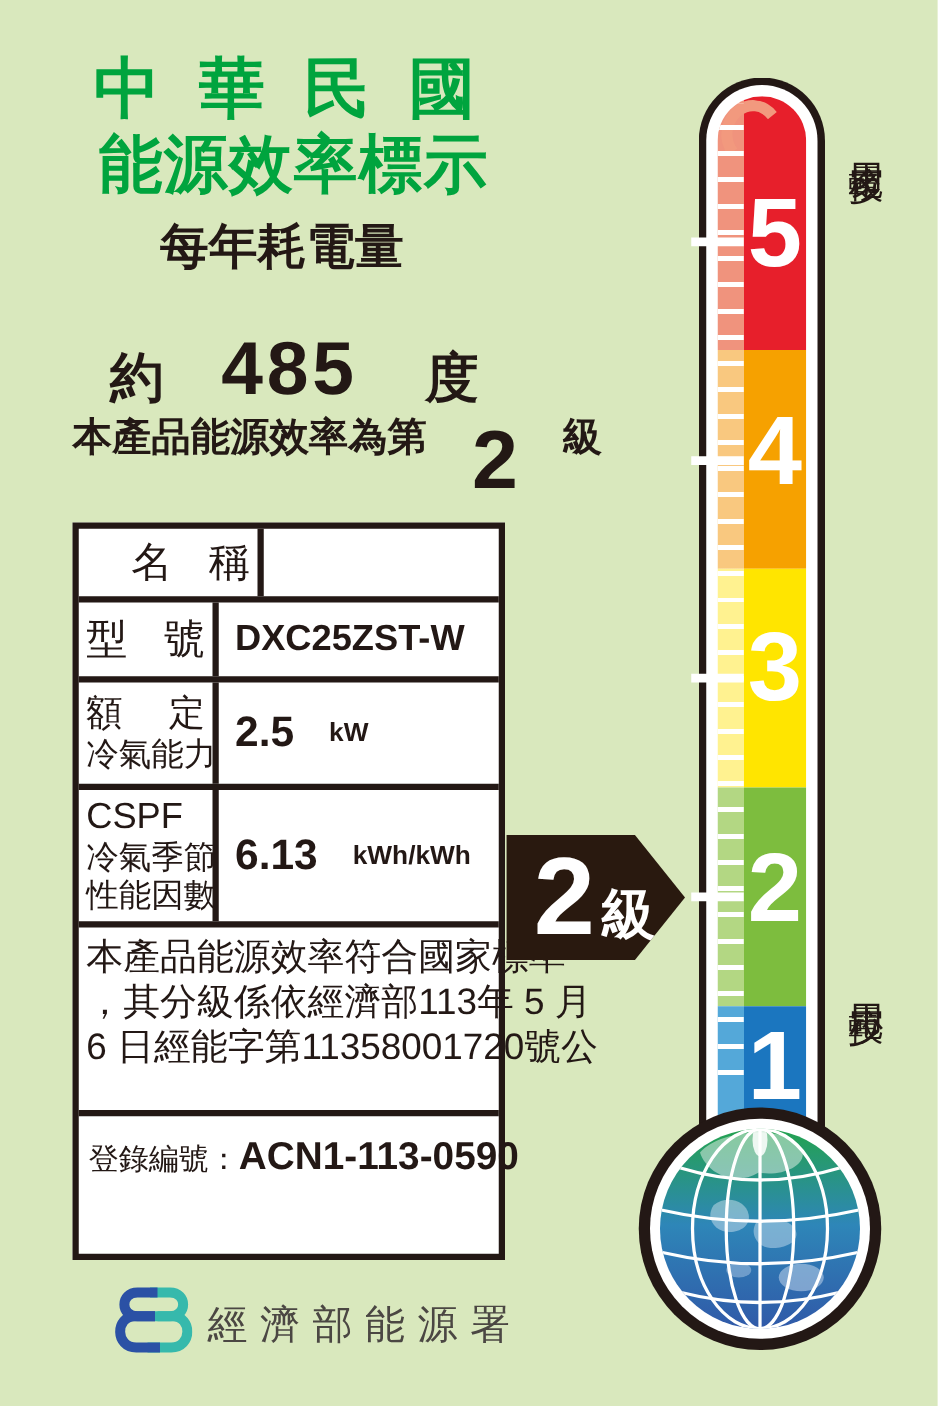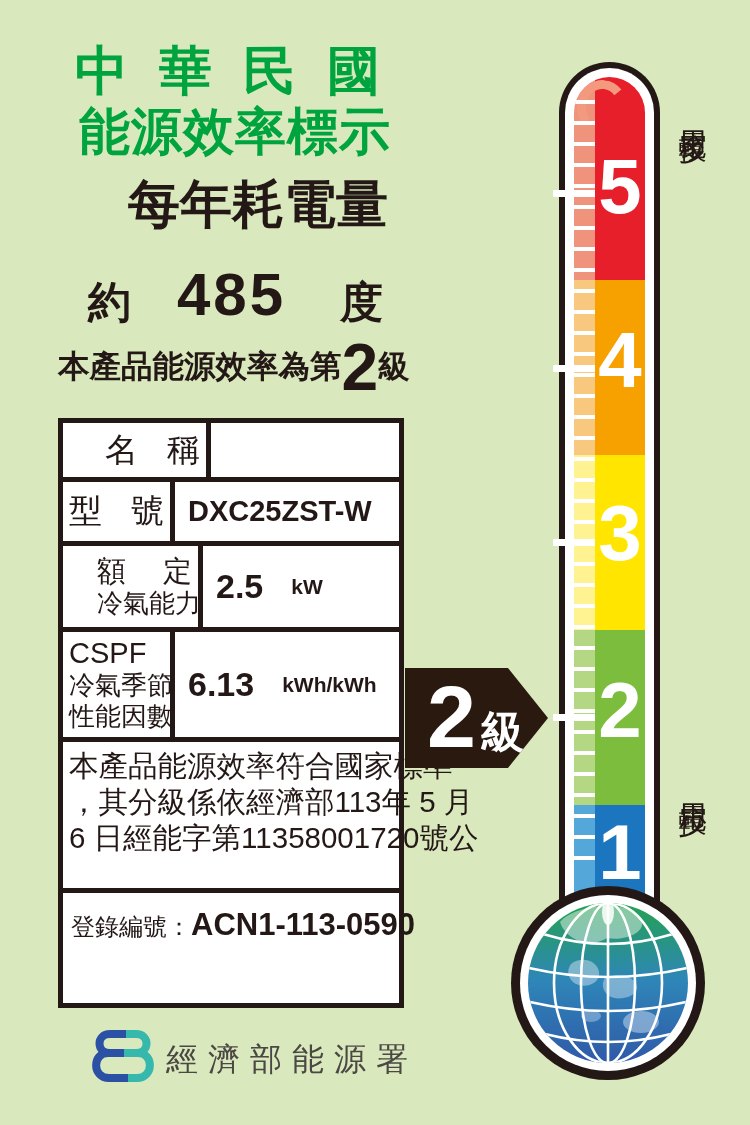--- a/index.html
+++ b/index.html
@@ -6,36 +6,36 @@
   #label-root{
     position:relative; width:750px; height:1125px; overflow:hidden;
     background:#d9e8bd; color:#231815;
     font-family:"Liberation Sans","DejaVu Sans",sans-serif;
   }
   .abs{position:absolute; white-space:nowrap;}
 
   
   .title1{left:75px; top:36px; font-size:53px; font-weight:bold; letter-spacing:31px; color:#00a43e;}
   .title2{left:79px; top:98px; font-size:51px; font-weight:bold; letter-spacing:1px; color:#00a43e;}
-  .subtitle{left:128px; top:170px; font-size:52px; font-weight:bold;}
+  .subtitle{left:128px; top:170px; font-size:39px; font-weight:bold;}
 
   .approx{left:88px;  top:274px; font-size:43px; font-weight:bold;}
   .kwh-val{left:177px; top:260px; font-size:60px; font-weight:bold; letter-spacing:3px;}
   .kwh-unit{left:340px; top:274px; font-size:43px; font-weight:bold;}
 
-  .grade-line{left:58px; top:329px; display:flex; align-items:center;}
+  .grade-line{left:58px; top:329px; display:flex; align-items:flex-start;gap:36px;}
   .grade-line .g-sm{font-size:31.5px; font-weight:bold;}
   .grade-line .g-big{font-size:66px; font-weight:bold;}
 
   
   .etable{left:58px; top:418px; width:346px; height:590px; box-sizing:border-box;
           border:5px solid #231815; background:#fff; display:flex; flex-direction:column;}
   .erow{display:flex; box-sizing:border-box; border-top:5px solid #231815;}
   .erow:first-child{border-top:none;padding-left:36px;}
-  .r1{height:54px;} .r2{height:64px;} .r3{height:86px;padding-left:28px;} .r4{height:110px;}
+  .r1{height:54px;} .r2{height:64px;} .r3{height:86px;} .r4{height:110px;}
   .r5{height:151px;} .r6{height:90px;}
   .lcell{flex:0 0 112px; width:112px; box-sizing:border-box; border-right:5px solid #231815;
          display:flex; flex-direction:column; justify-content:center; padding:0 6px;}
   .vcell{flex:1; display:flex; align-items:center; padding-left:13px;}
   .just{text-align:justify; text-align-last:justify;}
   .lab-lg{font-size:33px;}
   .lab-md{font-size:29px; line-height:33px;}
   .lab-sm{font-size:26px; line-height:31px;}
   .val-cjk{font-size:27px; letter-spacing:0.5px;}
   .val-lat{font-size:29px; font-weight:bold;}

